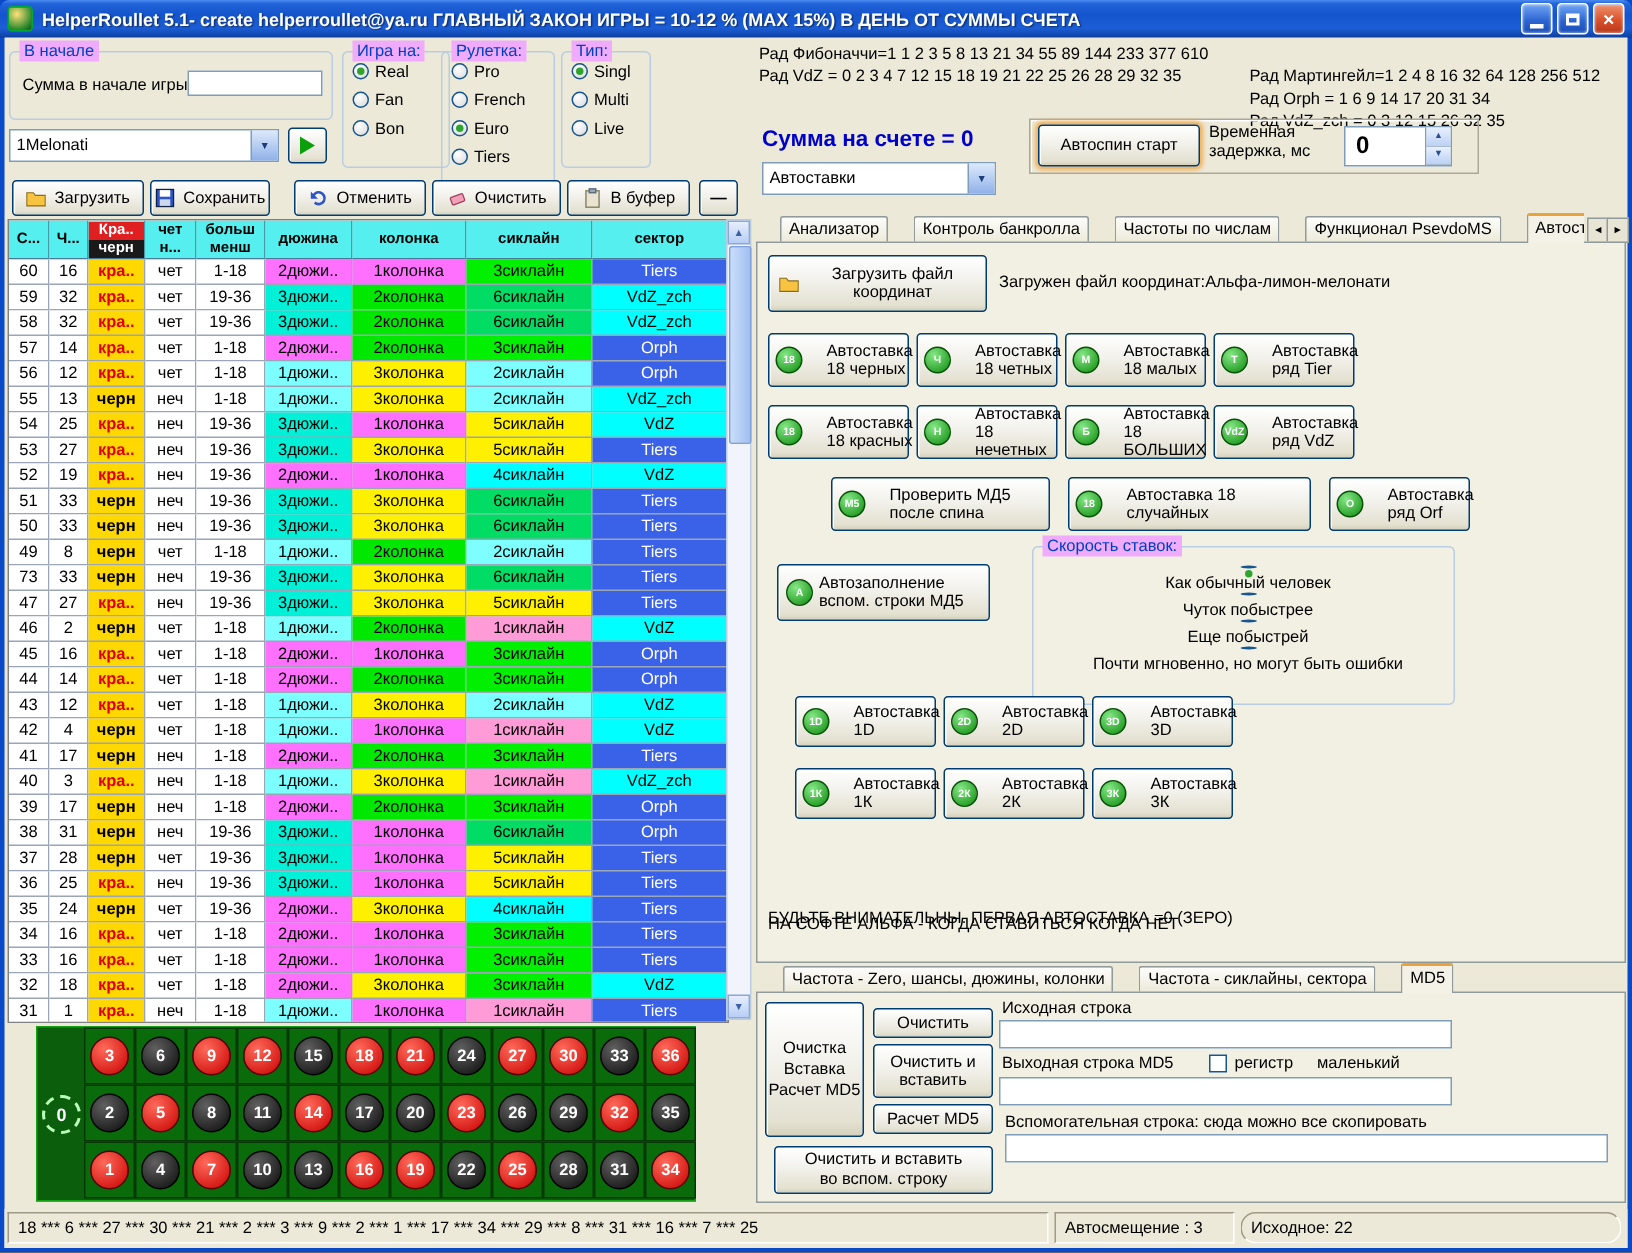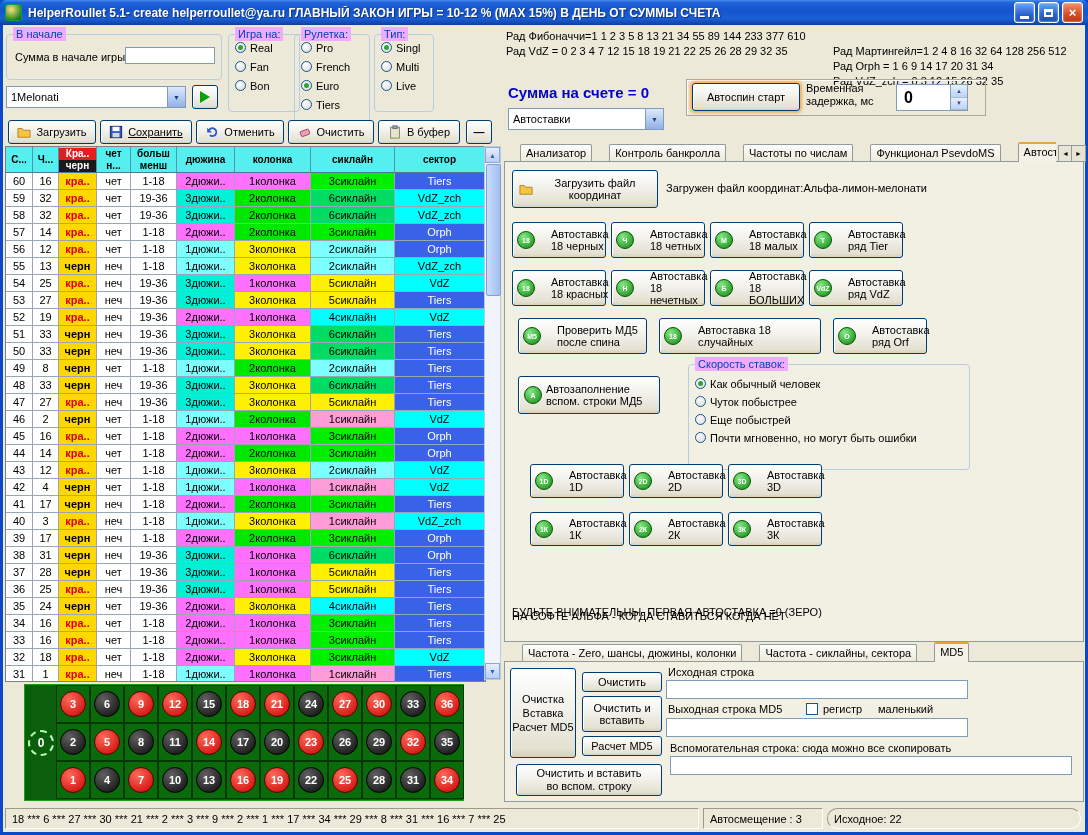--- a/index.html
+++ b/index.html
@@ -42,21 +42,21 @@
   #sum-input{left:118px;top:12px;width:90px;height:17px;}
   #profile-combo{left:6px;top:86px;width:180px;height:22px;}
   #play-btn{left:192px;top:85px;width:26px;height:24px;display:flex;align-items:center;justify-content:center;}
   .playtri{width:0;height:0;border-left:10px solid #0BA00B;border-top:6px solid transparent;border-bottom:6px solid transparent;}
   .og0{left:228px;top:34px;width:72px;height:78px;}
   .og1{left:294px;top:34px;width:76px;height:96px;}
   .og2{left:374px;top:34px;width:60px;height:78px;}
   
   .tbx{display:flex;align-items:center;justify-content:center;gap:5px;}
   #btn-load{left:8px;top:120px;width:88px;height:24px;}
-  #btn-save{left:100px;top:120px;width:92px;height:24px;text-decoration:underline;}
+  #btn-save{left:100px;top:120px;width:80px;height:24px;}
   #btn-undo{left:196px;top:120px;width:88px;height:24px;}
   #btn-clear{left:288px;top:120px;width:86px;height:24px;}
   #btn-buffer{left:378px;top:120px;width:82px;height:24px;}
   #btn-collapse{left:466px;top:120px;width:26px;height:24px;font-weight:bold;}
   .ic{width:14px;height:14px;}
   
   #ht-wrap{position:absolute;left:5px;top:146px;width:479px;height:534px;overflow:hidden;border:1px solid #808080;background:#fff;}
   #ht-head,.trow{display:grid;grid-template-columns:27px 26px 38px 34px 46px 58px 76px 84px 90px;}
   #ht-head{height:26px;}
   .th{background:#55EFEF;border-right:1px solid #4A9AA8;border-bottom:1px solid #4A7A98;font-size:10px;font-weight:bold;
@@ -126,31 +126,31 @@
   #loaded-text{position:absolute;left:666px;top:182px;}
   .abrow{position:absolute;display:flex;gap:5px;}
   #ab-row1{left:512px;top:222px;}
   #ab-row2{left:512px;top:270px;}
   #ab-row3{left:518px;top:318px;gap:12px;}
   #ab-rowD{left:530px;top:464px;}
   #ab-rowK{left:530px;top:512px;}
   .ab{position:relative;display:flex;align-items:center;gap:16px;padding:0 4px;width:94px;height:36px;text-align:left;
     border:1px solid #003C74;border-radius:3px;background:linear-gradient(180deg,#FFFFFF,#F2F1EB 45%,#E4E1D1 90%,#D5D1BC);
     box-shadow:inset 1px 1px 0 #fff;font-family:inherit;font-size:11px;cursor:pointer;box-sizing:border-box;}
-  #ab-row3 .ab:nth-child(1){width:129px;}
+  #ab-row3 .ab:nth-child(1){width:146px;margin-left:36px;}
   #ab-row3 .ab:nth-child(2){width:162px;}
   #ab-rowD .ab,#ab-rowK .ab{height:34px;}
   .ablabel{flex:1;line-height:12px;}
   .coin{width:16px;height:16px;min-width:16px;border-radius:50%;color:#fff;font-size:7px;font-weight:bold;
     display:flex;align-items:center;justify-content:center;border:1px solid #065206;
     background:radial-gradient(circle at 35% 30%,#86E886,#0C8A0C);}
   #fill-btn{left:518px;top:376px;width:142px;height:38px;display:flex;align-items:center;gap:4px;padding:0 5px;text-align:left;}
   #fill-btn .ablabel{line-height:12px;}
   #speed-box{left:688px;top:364px;width:282px;height:106px;}
-  #speed-box .radiorow{margin-top:5px;}
+  #speed-box .radiorow{margin-top:5px;flex-direction:column;}
   #speed-box .radiorow:first-of-type{margin-top:12px;}
   #warn1{position:absolute;left:512px;top:594px;margin-top:12px;}
   #warn2{position:absolute;left:512px;top:610px;}
   
   #md5-big{left:510px;top:668px;width:66px;height:90px;white-space:pre-line;line-height:14px;}
   #md5-clear{left:582px;top:672px;width:80px;height:20px;}
   #md5-clearpaste{left:582px;top:696px;width:80px;height:36px;line-height:12px;}
   #md5-calc{left:582px;top:736px;width:80px;height:20px;}
   #md5-src-label{position:absolute;left:668px;top:666px;}
   #md5-src-input{left:666px;top:680px;width:302px;height:19px;}
@@ -440,21 +440,21 @@
           <div class="td td1">8</div>
           <div class="td td2 chern">черн</div>
           <div class="td td3">чет</div>
           <div class="td td4">1-18</div>
           <div class="td td5 dz1">1дюжи..</div>
           <div class="td td6 co2">2колонка</div>
           <div class="td td7 sx2">2сиклайн</div>
           <div class="td td8 sec-b">Tiers</div>
         </div>
         <div class="trow">
-          <div class="td td0">48</div>
+          <div class="td td0">73</div>
           <div class="td td1">33</div>
           <div class="td td2 chern">черн</div>
           <div class="td td3">неч</div>
           <div class="td td4">19-36</div>
           <div class="td td5 dz3">3дюжи..</div>
           <div class="td td6 co3">3колонка</div>
           <div class="td td7 sx6">6сиклайн</div>
           <div class="td td8 sec-b">Tiers</div>
         </div>
         <div class="trow">

